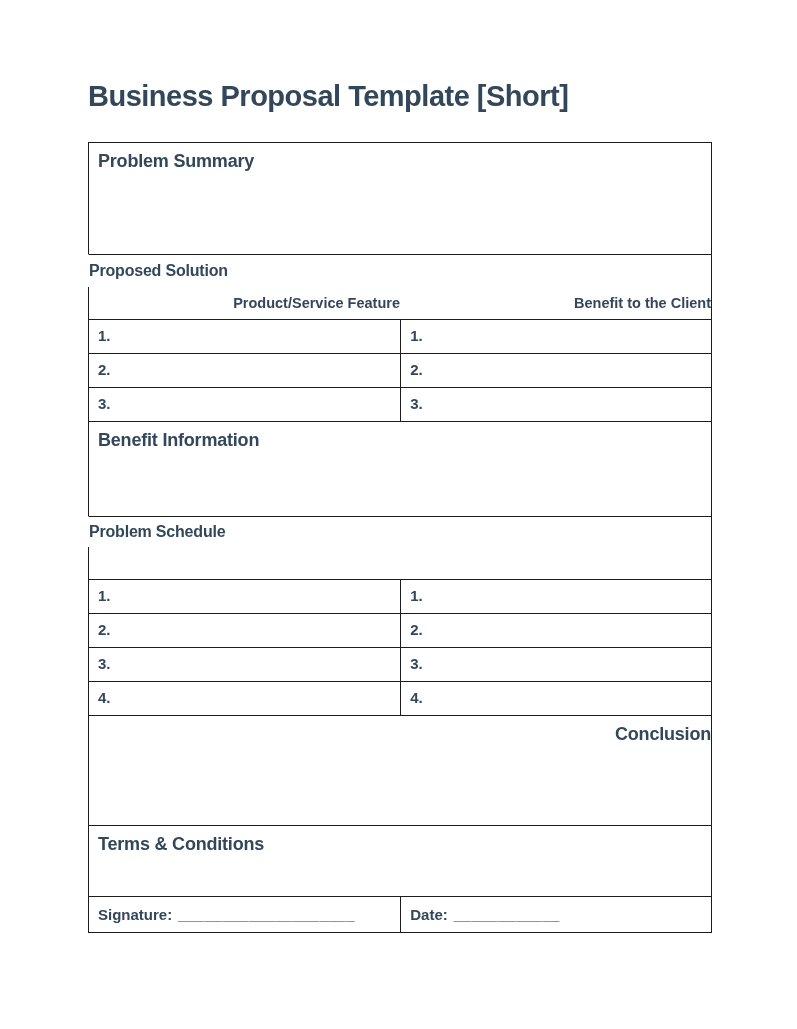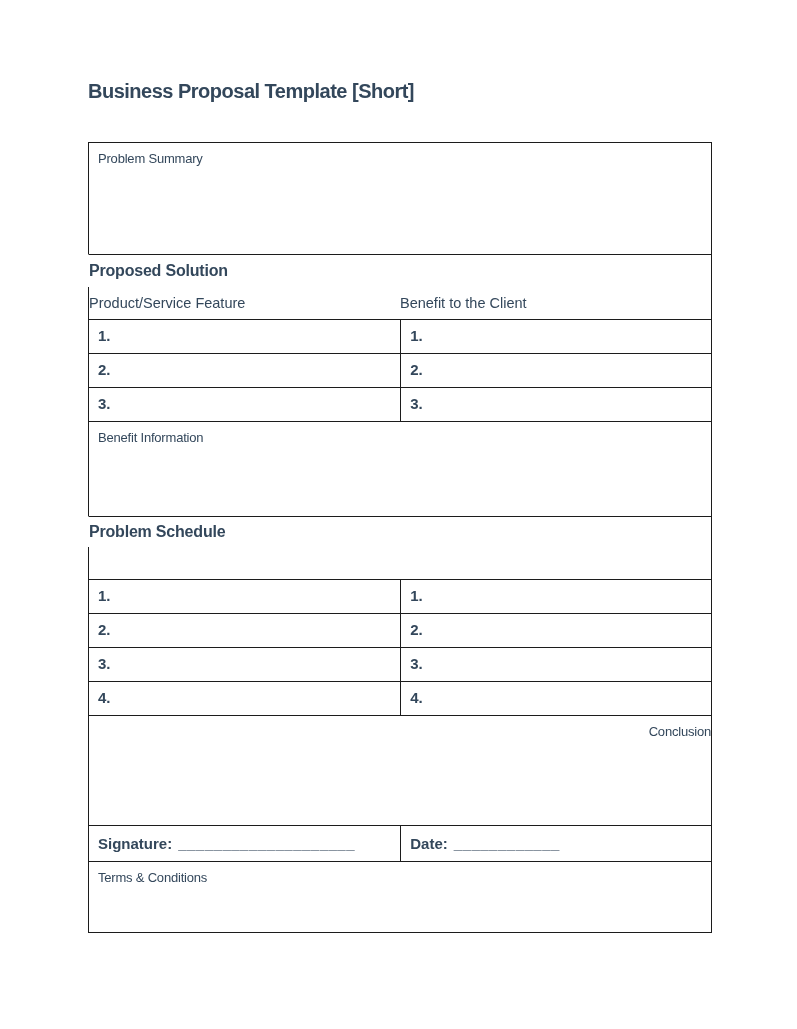--- a/index.html
+++ b/index.html
@@ -15,21 +15,21 @@
     height:1029px;
     background:var(--bg);
     font-family:"Liberation Sans","DejaVu Sans",sans-serif;
     color:var(--text);
     overflow:hidden;
   }
   .doc-title{
     position:absolute;
     left:88px;
     top:80px;
-    font-size:20px;
+    font-size:29px;
     font-weight:700;
     letter-spacing:-0.5px;
     color:var(--text);
     white-space:nowrap;
   }
   .doc-table{
     position:absolute;
     left:88px;
     top:142px;
     width:624px;
@@ -53,36 +53,36 @@
   .h-hdr{height:32px;}
   .h-item{height:34px;}
   .h-pricing{height:95px;}
   .h-title2{height:31px;}
   .h-conclusion{height:110px;text-align:right;}
   .h-terms{height:71px;}
   .h-sig{height:36px;}
 
   .sec-label{
     display:block;
-    font-weight:400;
-    font-size:13px;
+    font-weight:700;
+    font-size:18px;
     padding:8px 0 0 9px;
     letter-spacing:-0.2px;
   }
   .sec{flex-direction:column;}
   .title-text{
     font-weight:700;
     font-size:16px;
     letter-spacing:-0.2px;
   }
   .hdr-cell{
     flex:1 1 50%;
-    text-align:left;
+    text-align:right;
     font-size:14.5px;
-    font-weight:400;
+    font-weight:700;
   }
   .split-row .cell-left{
     width:50.2%;
     border-right:1.5px solid var(--border);
     display:flex;
     align-items:flex-start;
   }
   .split-row .cell-right{
     flex:1;
     display:flex;
@@ -194,31 +194,31 @@
       <div class="cell-left">
           <span class="num">4.</span>
         </div>
       <div class="cell-right">
           <span class="num">4.</span>
         </div>
     </div>
 
     <div class="trow sec h-conclusion">
       <span class="sec-label">Conclusion</span>
+    </div>
+
+    <div class="trow sec h-terms">
+      <span class="sec-label">Terms &amp; Conditions</span>
     </div>
 
     <div class="trow split-row h-sig">
       <div class="cell-left sig-cell">
         <span class="sig-label">Signature:</span>
         <span class="sig-line">____________________</span>
       </div>
       <div class="cell-right sig-cell">
         <span class="sig-label">Date:</span>
         <span class="sig-line">____________</span>
       </div>
     </div>
 
-    <div class="trow sec h-terms">
-      <span class="sec-label">Terms &amp; Conditions</span>
-    </div>
-
   </div>
 </div>
 
 </body></html>

